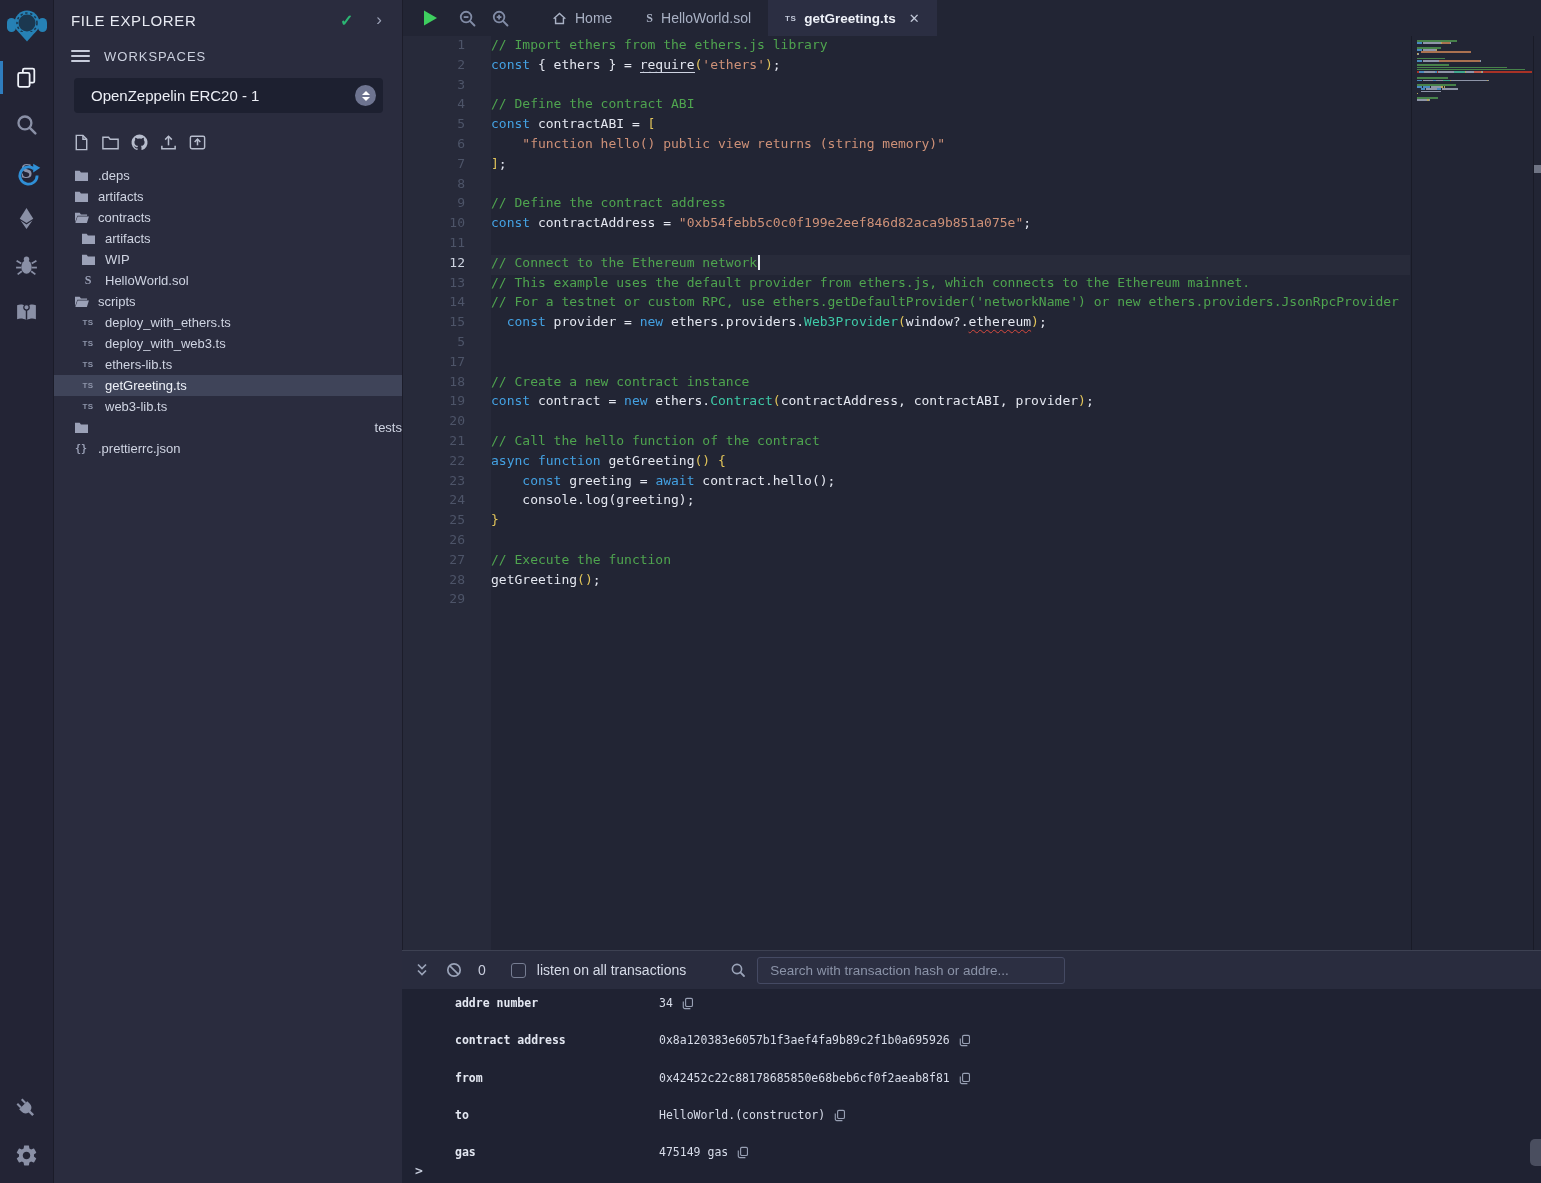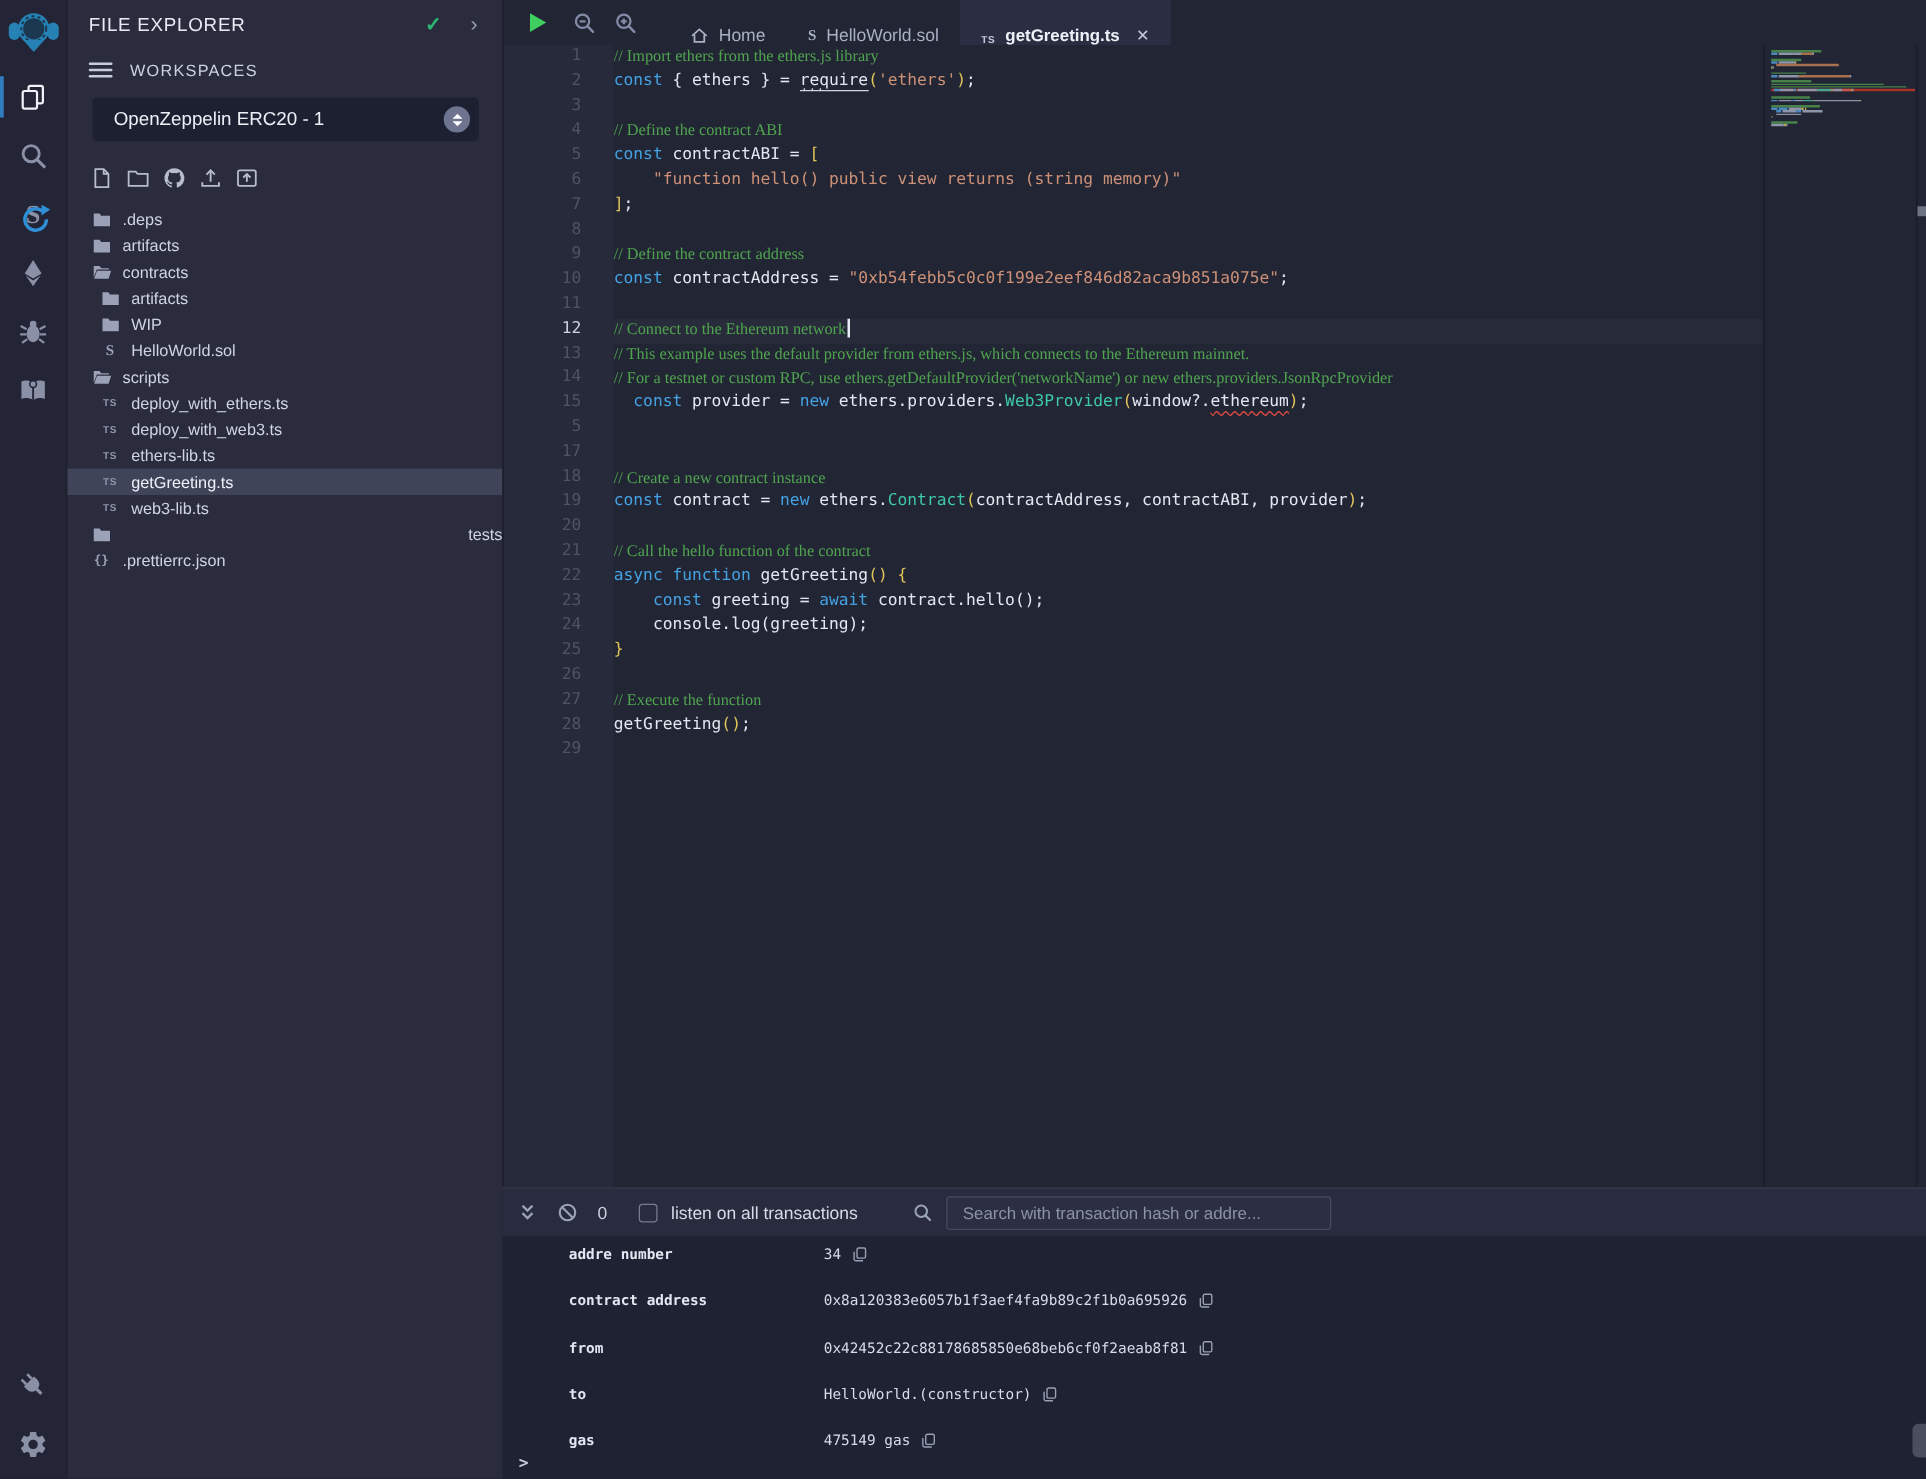--- a/index.html
+++ b/index.html
@@ -49,36 +49,36 @@
   .ic-ts{font:bold 8px "Liberation Sans",sans-serif;letter-spacing:.5px;color:#8f96ab;}
   .ic-sol{font:bold 12px "Liberation Serif",serif;color:#9ba1b7;}
   .ic-json{font:bold 10px "DejaVu Sans Mono",monospace;color:#9ba1b7;}
   
   .editor{position:absolute;left:402px;top:0;right:0;height:950px;background:var(--editor-bg);border-left:1px solid #1c1d2a;}
   .tabbar{position:absolute;top:0;left:0;right:0;height:36px;display:flex;align-items:center;}
   .play-btn{margin-left:18px;width:18px;height:18px;}
   .mag-btn{width:19px;height:19px;color:#828cA6;}
   .mag-out{margin-left:19px;} .mag-in{margin-left:14px;}
   .tabs{display:flex;height:36px;margin-left:25px;align-items:stretch;}
-  .tab{display:flex;align-items:flex-end;gap:8px;padding:0 17px;font-size:14px;color:#a9b1c4;}
+  .tab{display:flex;align-items:center;gap:8px;padding:0 17px;font-size:14px;color:#a9b1c4;}
   .tab .tab-ic{display:flex;align-items:center;color:#a9b1c4;}
   .tab .tab-ic svg{width:15px;height:15px;}
   .tab .ic-sol{color:#a9b1c4;}
   .tab.active{background:var(--tab-active-bg);color:#eef1f8;font-weight:bold;font-size:13.5px;}
   .tab.active .ic-ts{color:#c4cada;}
   .tab-close{margin-left:5px;font-size:13px;color:#c2c8d8;font-weight:normal;}
   .codewrap{position:absolute;top:36px;bottom:0;left:0;right:0;overflow:hidden;}
   .gutter{position:absolute;left:0;top:0;bottom:0;width:88px;background:var(--gutter-bg);padding-top:1px;}
   .lnum{height:19.8px;line-height:19.8px;text-align:right;padding-right:26px;
     font:13px "DejaVu Sans Mono",monospace;color:var(--linenum);}
   .lnum.cur{color:var(--linenum-active);}
   .codelines{position:absolute;left:88px;top:0;bottom:0;right:131px;overflow:hidden;padding-top:1px;background:var(--editor-bg);}
   .cline{height:19.8px;line-height:19.8px;white-space:pre;font:13px "DejaVu Sans Mono",monospace;color:var(--code-text);}
   .cline.curline{background:rgba(255,255,255,0.03);}
-  .tk-c{color:var(--comment);font-family:Liberation Serif, serif;} .tk-k{color:var(--keyword);} .tk-s{color:var(--string);}
+  .tk-c{color:var(--comment);} .tk-k{color:var(--keyword);} .tk-s{color:var(--string);}
   .tk-y{color:var(--type-teal);} .tk-b{color:var(--bracket);} .tk-t{color:var(--code-text);}
   .tk-u{color:var(--code-text);border-bottom:1px solid #cfd4e2;position:relative;}
   .tk-u::after{content:"...";position:absolute;left:1px;top:8px;font-size:9px;letter-spacing:1px;color:#cfd4e2;}
   .tk-e{color:var(--code-text);text-decoration:underline wavy var(--error-red);text-decoration-thickness:1px;text-underline-offset:3px;}
   .caret{display:inline-block;width:2px;height:15px;background:#e9ecf4;vertical-align:-3px;margin-left:1px;}
   .vborder{position:absolute;top:0;bottom:0;left:1008px;width:1px;background:#191b27;}
   .minimap{position:absolute;top:4px;right:9px;width:115px;}
   .mm-row{height:2.2px;display:flex;align-items:center;}
   .mm-row i,.mm-row b{display:block;height:1.7px;flex:none;}
   .mb-c{background:#47824a;} .mb-k{background:#4a89bd;} .mb-t{background:#8e95a8;}

